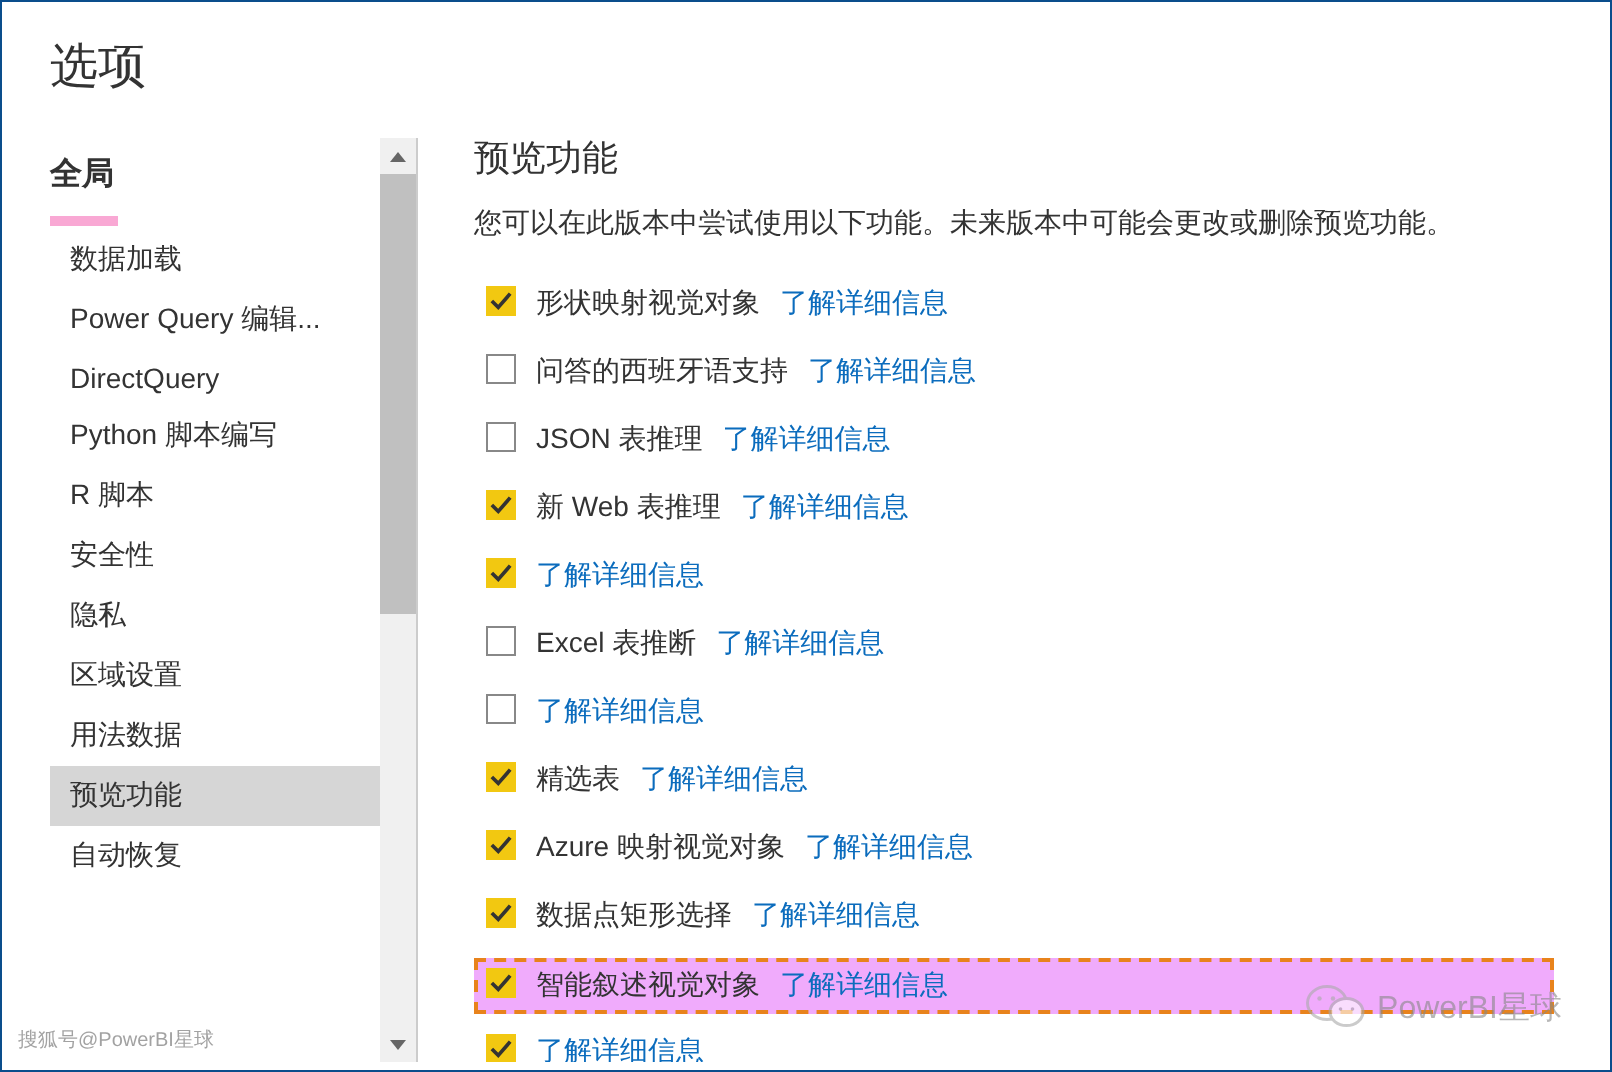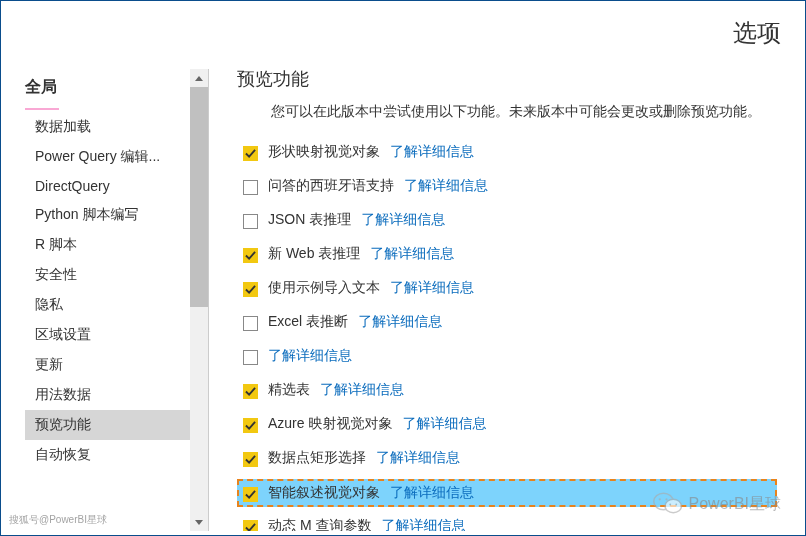--- a/index.html
+++ b/index.html
@@ -10,39 +10,38 @@
       height: 536px;
       overflow: hidden;
       position: relative;
       border: 1px solid #0a4d8c;
     }
     .dialog-title {
       font-size: 24px;
       color: #333;
       padding: 16px 24px 8px 24px;
       font-weight: normal;
-      text-align: right;
     }
     .main-container {
       display: flex;
       height: calc(100% - 60px);
     }
     .sidebar-wrapper {
       width: 208px;
       border-right: 1px solid #ccc;
       padding: 0 0 0 24px;
       position: relative;
       margin-top: 12px;
     }
     .sidebar-title {
       font-size: 16px;
       color: #333;
       font-weight: bold;
       padding: 8px 0 10px 0;
-      border-bottom: 2px solid #f9a8d4;
+      border-bottom: 5px solid #f9a8d4;
       width: 34px;
       margin-bottom: 2px;
     }
     .sidebar-items {
       display: flex;
       flex-direction: column;
     }
     .sidebar-item {
       padding: 6px 10px;
       font-size: 14px;
@@ -92,32 +91,31 @@
     .content-title {
       font-size: 18px;
       color: #333;
       font-weight: normal;
       margin-bottom: 12px;
     }
     .content-desc {
       font-size: 14px;
       color: #333;
       margin-bottom: 18px;
-      margin-left: 34px;
     }
     .option-row {
       display: flex;
-      align-items: flex-end;
+      align-items: flex-start;
       padding: 4px 6px;
       margin-bottom: 8px;
       font-size: 14px;
     }
     .option-row.highlighted {
       border: 2px dashed #e8831c;
-      background: #7dd3fc;
+      background: #f0abfc;
       margin-bottom: 6px;
       padding: 3px 4px;
     }
     .checkbox {
       width: 15px;
       height: 15px;
       border: 1px solid #888;
       margin-right: 10px;
       display: flex;
       align-items: center;
@@ -171,21 +169,20 @@
     <div class="sidebar-title">全局</div>
     <div class="sidebar-items" id="sidebar-items">
         <div class="sidebar-item">数据加载</div>
         <div class="sidebar-item">Power Query 编辑...</div>
         <div class="sidebar-item">DirectQuery</div>
         <div class="sidebar-item">Python 脚本编写</div>
         <div class="sidebar-item">R 脚本</div>
         <div class="sidebar-item">安全性</div>
         <div class="sidebar-item">隐私</div>
         <div class="sidebar-item">区域设置</div>
-        <div class="sidebar-item">更新</div>
         <div class="sidebar-item">用法数据</div>
         <div class="sidebar-item selected">预览功能</div>
         <div class="sidebar-item">自动恢复</div>
       </div>
     <div class="scroll-track">
       <div class="scroll-up">
         <svg width="8" height="5" viewBox="0 0 8 5">
             <path d="M0 5 L4 0 L8 5 Z" fill="#666"></path>
           </svg>
       </div>
@@ -229,21 +226,20 @@
           </span>
           <span class="option-label">新 Web 表推理</span>
           <span class="learn-more">了解详细信息</span>
         </div>
         <div class="option-row">
           <span class="checkbox checked">
             <svg viewBox="0 0 12 12">
               <path d="M1 6 L4.5 9.5 L11 2" stroke="#333" stroke-width="2" fill="none"></path>
             </svg>
           </span>
-          <span class="option-label">使用示例导入文本</span>
           <span class="learn-more">了解详细信息</span>
         </div>
         <div class="option-row">
           <span class="checkbox"></span>
           <span class="option-label">Excel 表推断</span>
           <span class="learn-more">了解详细信息</span>
         </div>
         <div class="option-row">
           <span class="checkbox"></span>
           <span class="learn-more">了解详细信息</span>
@@ -283,21 +279,20 @@
           </span>
           <span class="option-label">智能叙述视觉对象</span>
           <span class="learn-more">了解详细信息</span>
         </div>
         <div class="option-row">
           <span class="checkbox checked">
             <svg viewBox="0 0 12 12">
               <path d="M1 6 L4.5 9.5 L11 2" stroke="#333" stroke-width="2" fill="none"></path>
             </svg>
           </span>
-          <span class="option-label">动态 M 查询参数</span>
           <span class="learn-more">了解详细信息</span>
         </div>
       </div>
   </div>
 
 </div>
 
 <div class="watermark-left">搜狐号@PowerBI星球</div>
 <div class="watermark-right">
   <span class="wechat-icon">

